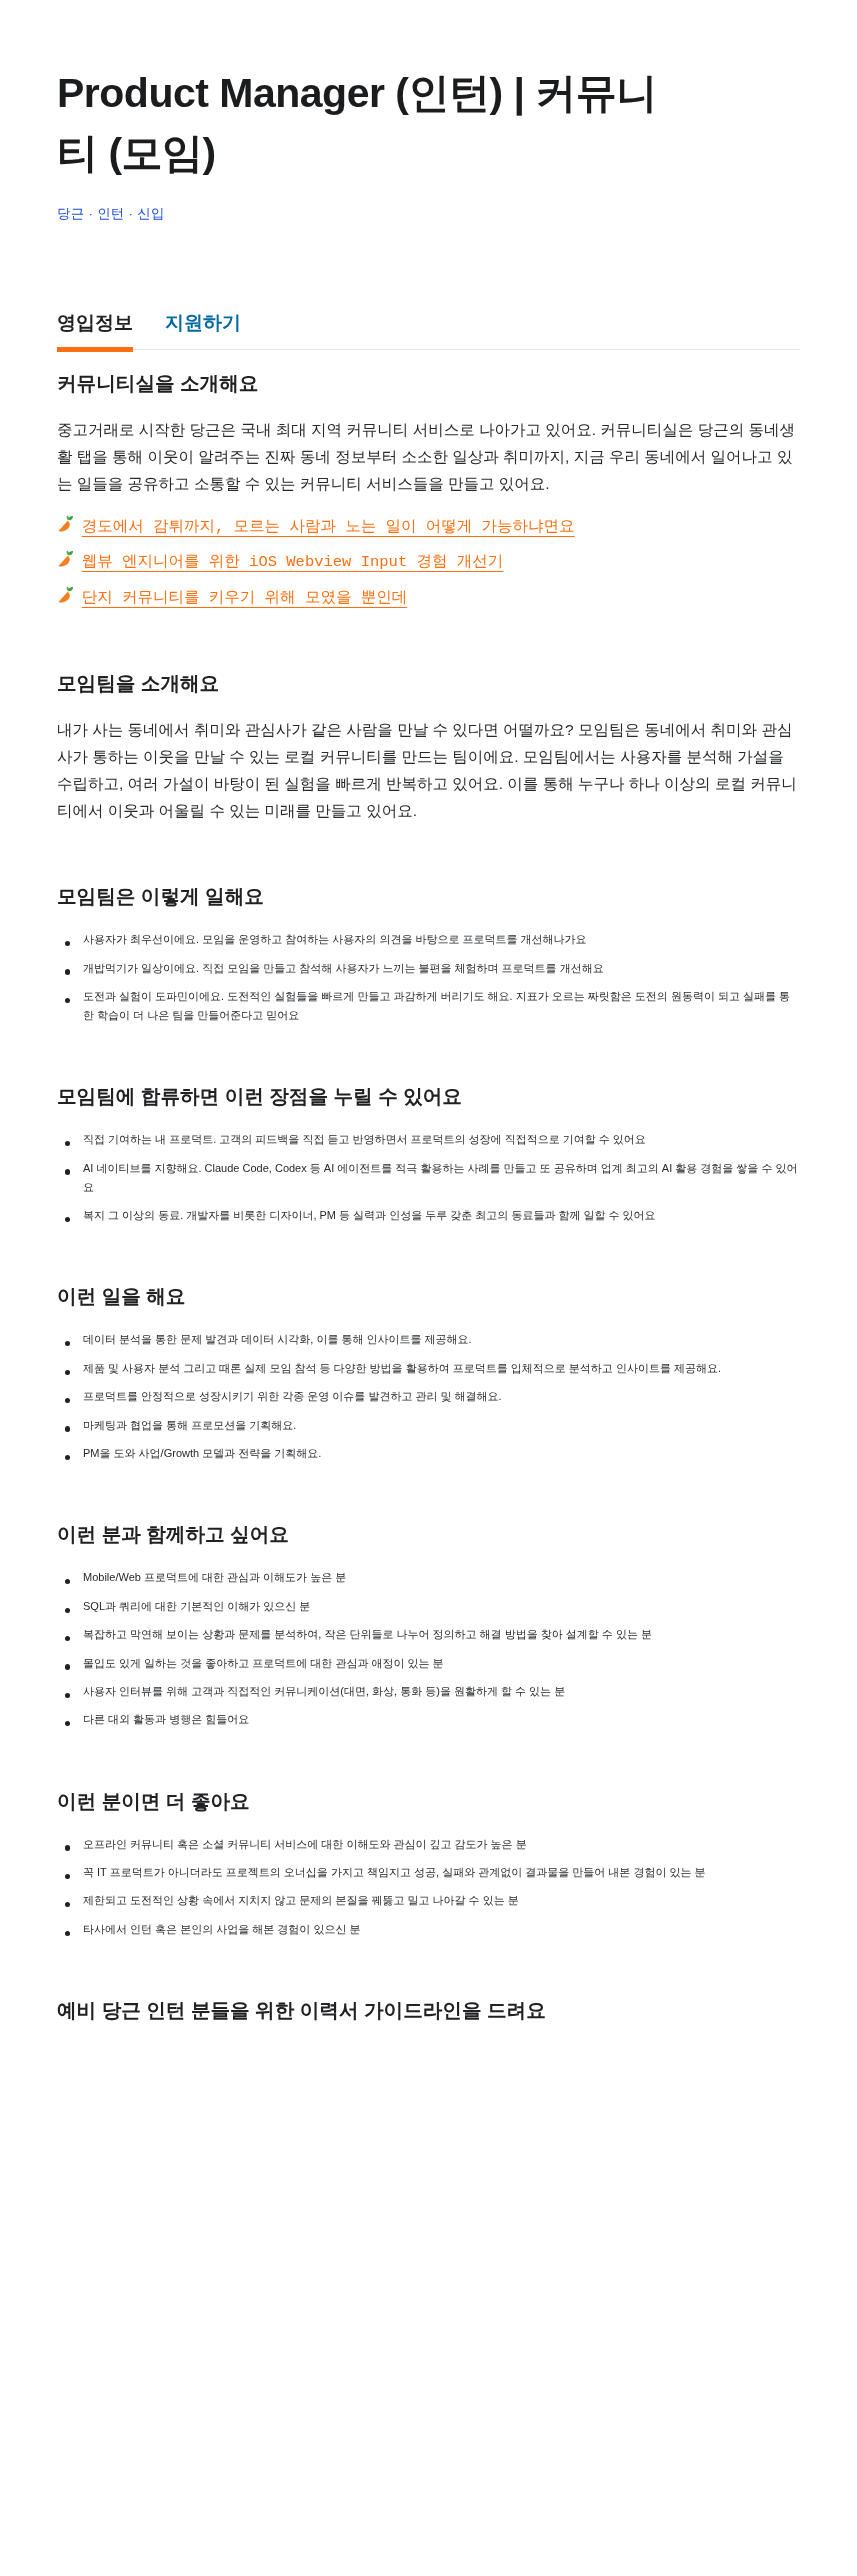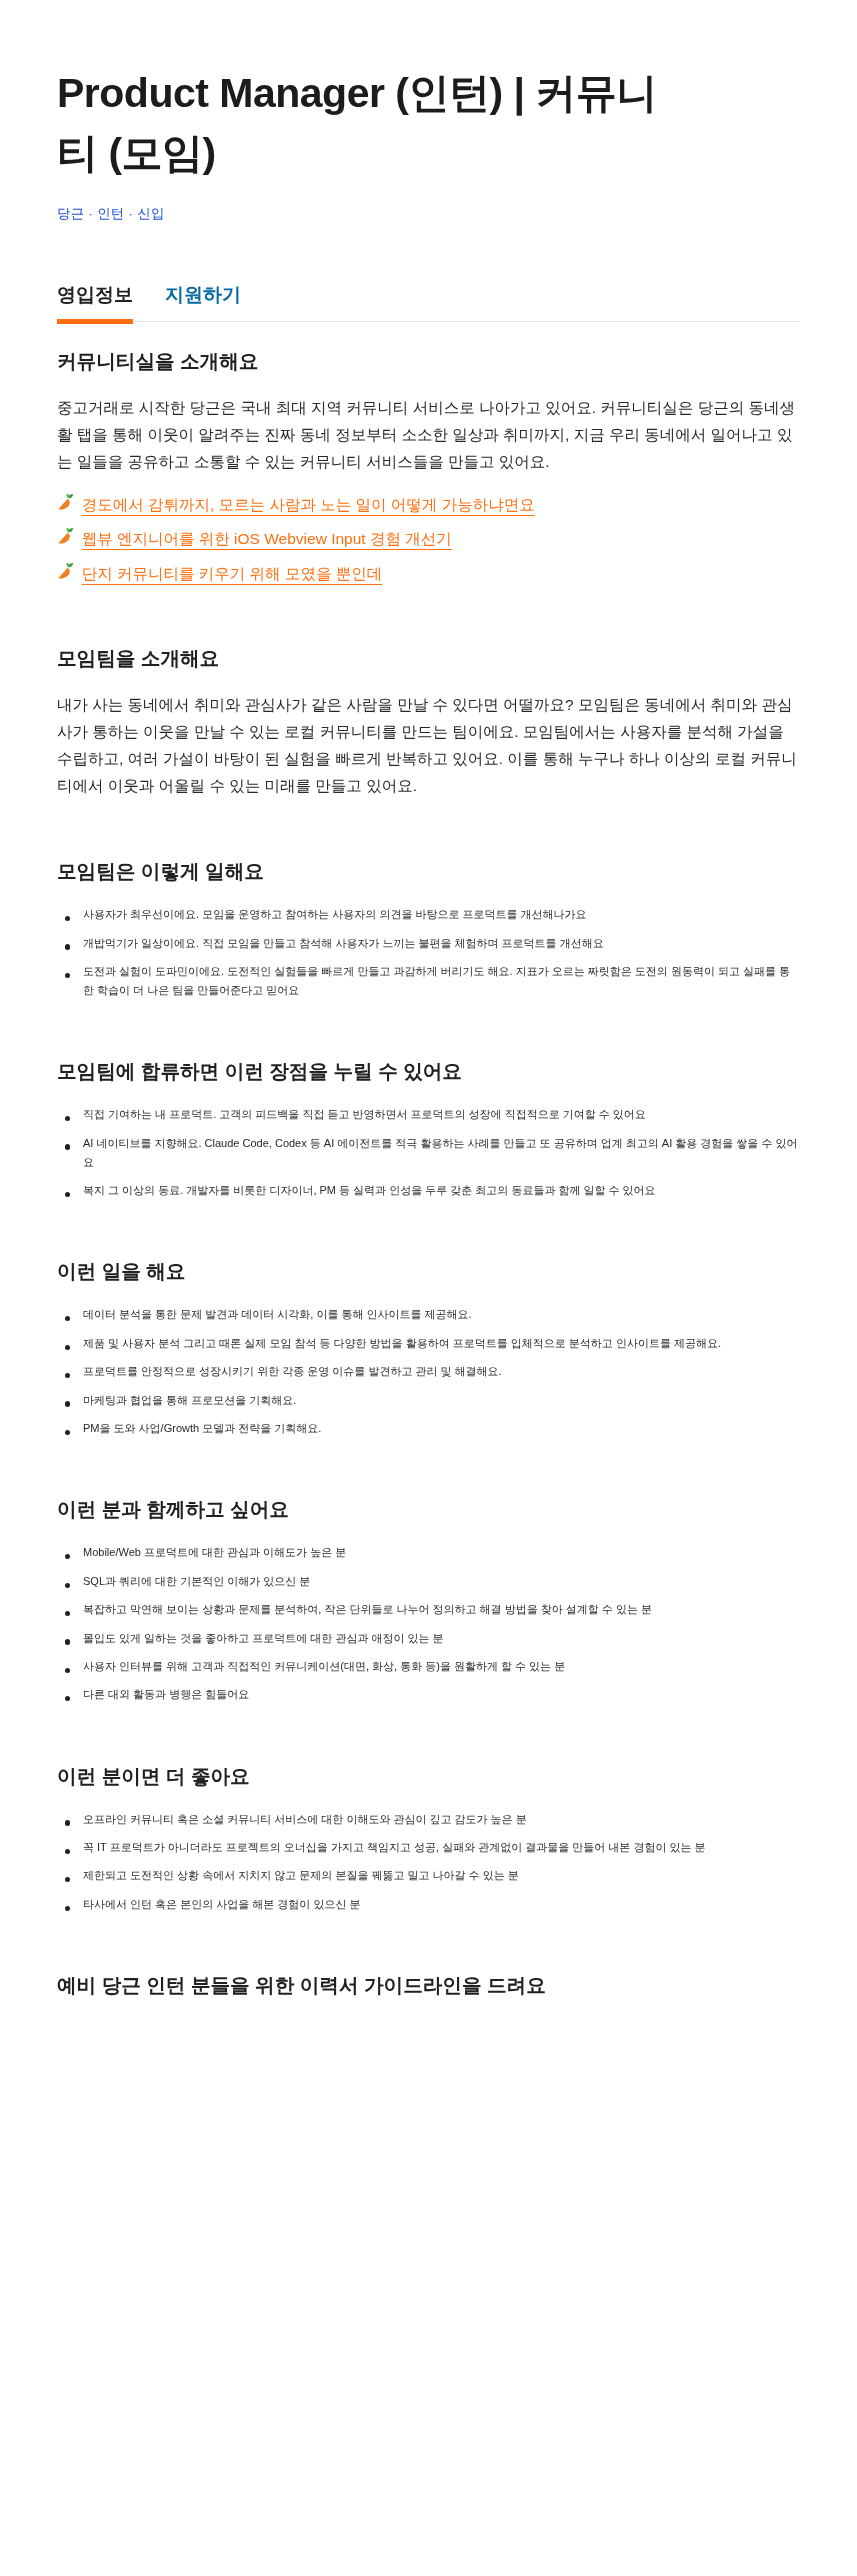--- a/index.html
+++ b/index.html
@@ -25,21 +25,21 @@
     color: #1b1c1e;
   }
   .meta {
     font-size: 13.4px;
     color: #1d4ed8;
     letter-spacing: 0.3px;
   }
   .tabbar {
     display: flex;
     gap: 32px;
-    margin-top: 59px;
+    margin-top: 87px;
     border-bottom: 1px solid #e4e5e9;
   }
   .tab {
     position: relative;
     font-size: 19px;
     font-weight: 700;
     padding-bottom: 13.4px;
     cursor: pointer;
   }
   .tab.active { color: #212124; }
@@ -53,21 +53,21 @@
     height: 4.6px;
     background: #ff6f0f;
   }
   h2.section-heading {
     font-size: 19.6px;
     font-weight: 700;
     color: #212124;
     margin: 59px 0 0 0;
     line-height: 1.3;
   }
-  section.first h2.section-heading { margin-top: 27px; }
+  section.first h2.section-heading { margin-top: 21px; }
   .section-body { margin-top: 20.6px; }
   p.body-text {
     font-size: 15.5px;
     line-height: 1.74;
     margin: 16.5px 0;
     color: #26282b;
   }
   ul.bullet-list {
     list-style: none;
     margin: 20.6px 0 0 0;
@@ -91,20 +91,21 @@
     border-radius: 50%;
     background: #212124;
   }
   .link-row {
     margin: 9.3px 0;
     font-size: 15.5px;
     line-height: 1.6;
     display: flex;
     align-items: flex-start;
     gap: 7.2px;
+    font-family: Liberation Mono, monospace;
   }
   a.orange-link {
     color: #ff6f0f;
     text-decoration: underline;
     text-decoration-thickness: 1px;
     text-underline-offset: 4.6px;
     cursor: pointer;
   }
   .icon-svg { display: inline-block; vertical-align: -2.1px; }
 </style>

